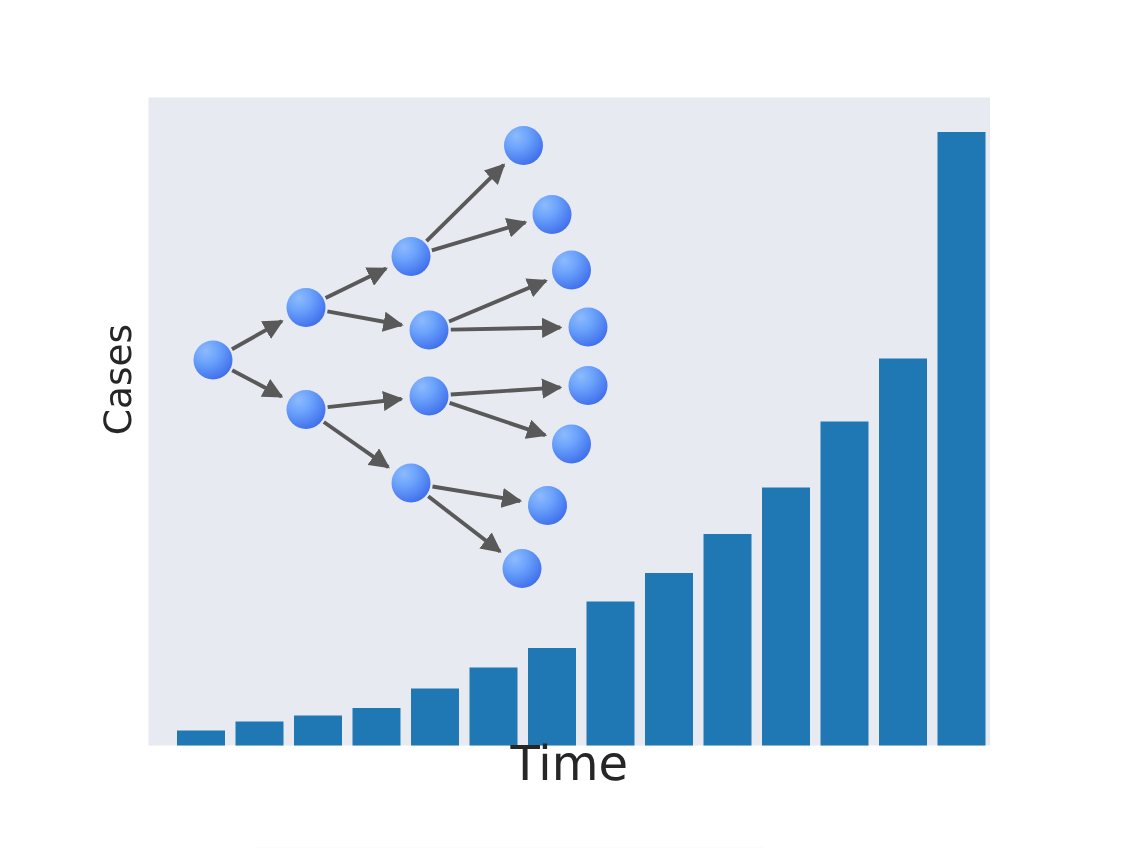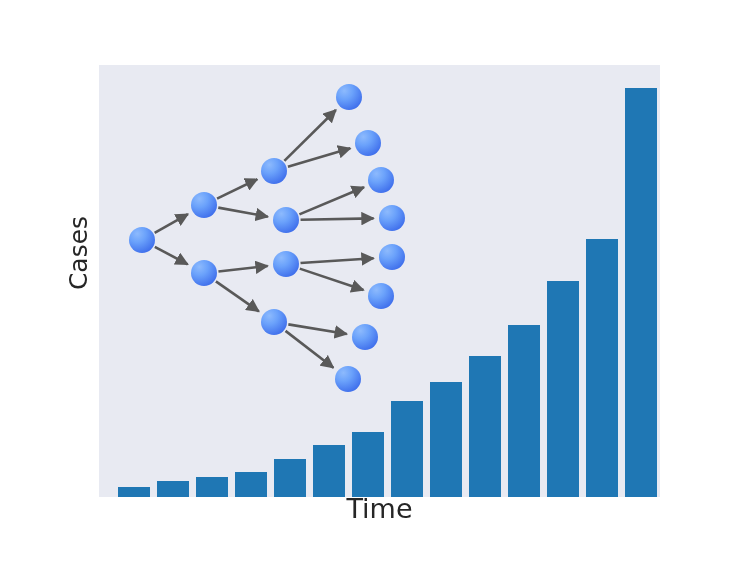--- a/index.html
+++ b/index.html
@@ -53,21 +53,21 @@
     text-align: center;
     line-height: 34px;
     white-space: nowrap;
   }
   #xlabel {
     position: absolute;
     left: 99px;
     top: 492px;
     width: 561px;
     height: 34px;
-    font-size: 27px;
+    font-size: 32px;
     color: #262626;
     text-align: center;
     line-height: 34px;
     white-space: nowrap;
   }
   
   #tree-overlay {
     position: absolute;
     left: 99px;
     top: 65px;

